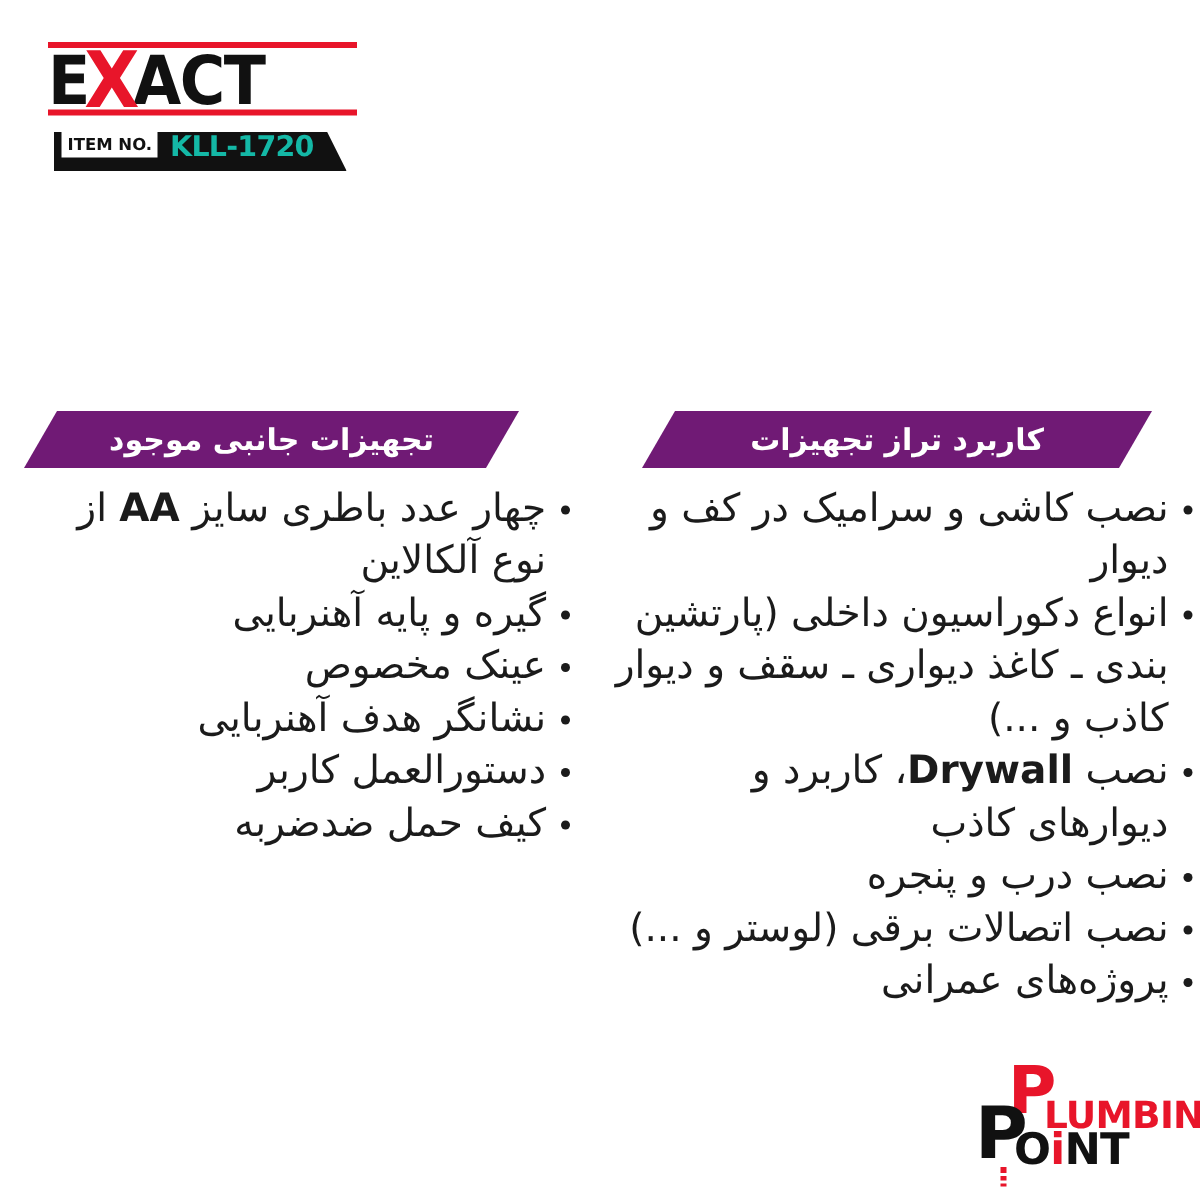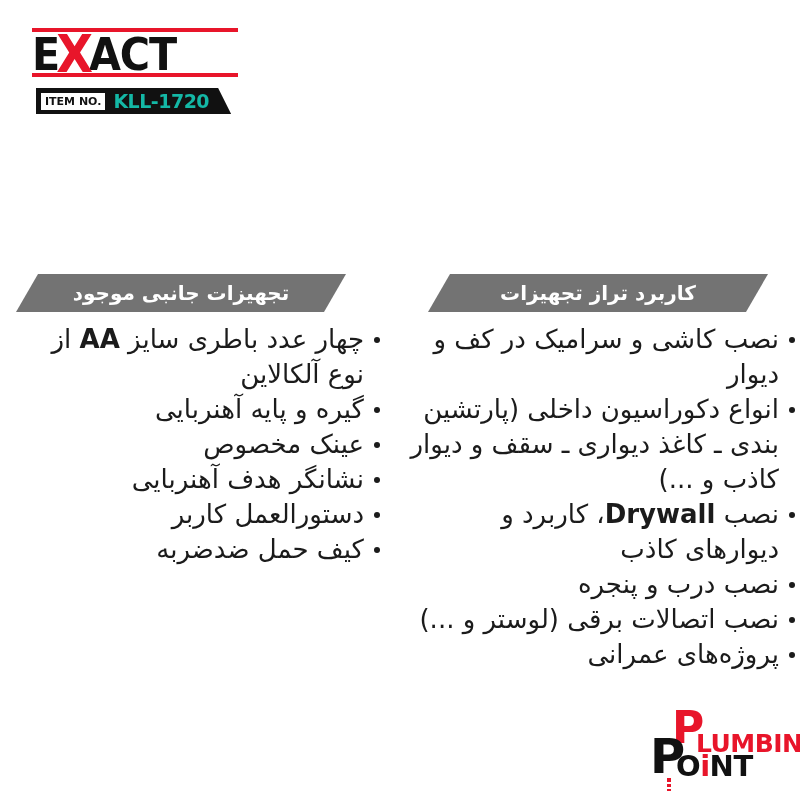--- a/index.html
+++ b/index.html
@@ -70,21 +70,21 @@
   }
 
   
   .item-badge {
     position: absolute;
     left: 36px;
     top: 88px;
     height: 26px;
     background: #111111;
     display: flex;
-    align-items: center;
+    align-items: flex-start;
     padding: 0 4px 0 5px;
     direction: ltr;
     clip-path: polygon(0 0, calc(100% - 13px) 0, 100% 100%, 0 100%);
     padding-right: 22px;
   }
   .item-badge-label {
     background: #ffffff;
     color: #111111;
     font-family: "DejaVu Sans", "Liberation Sans", sans-serif;
     font-weight: 700;
@@ -102,21 +102,21 @@
     letter-spacing: -0.5px;
     margin-left: 8px;
     line-height: 20px;
     white-space: nowrap;
   }
 
   
   .banner {
     position: absolute;
     height: 38px;
-    background: #737373;
+    background: #701a75;
     clip-path: polygon(22px 0, 100% 0, calc(100% - 22px) 100%, 0 100%);
     display: flex;
     align-items: center;
     justify-content: center;
   }
   .banner-title {
     color: #ffffff;
     font-size: 20px;
     font-weight: 700;
     line-height: 38px;

